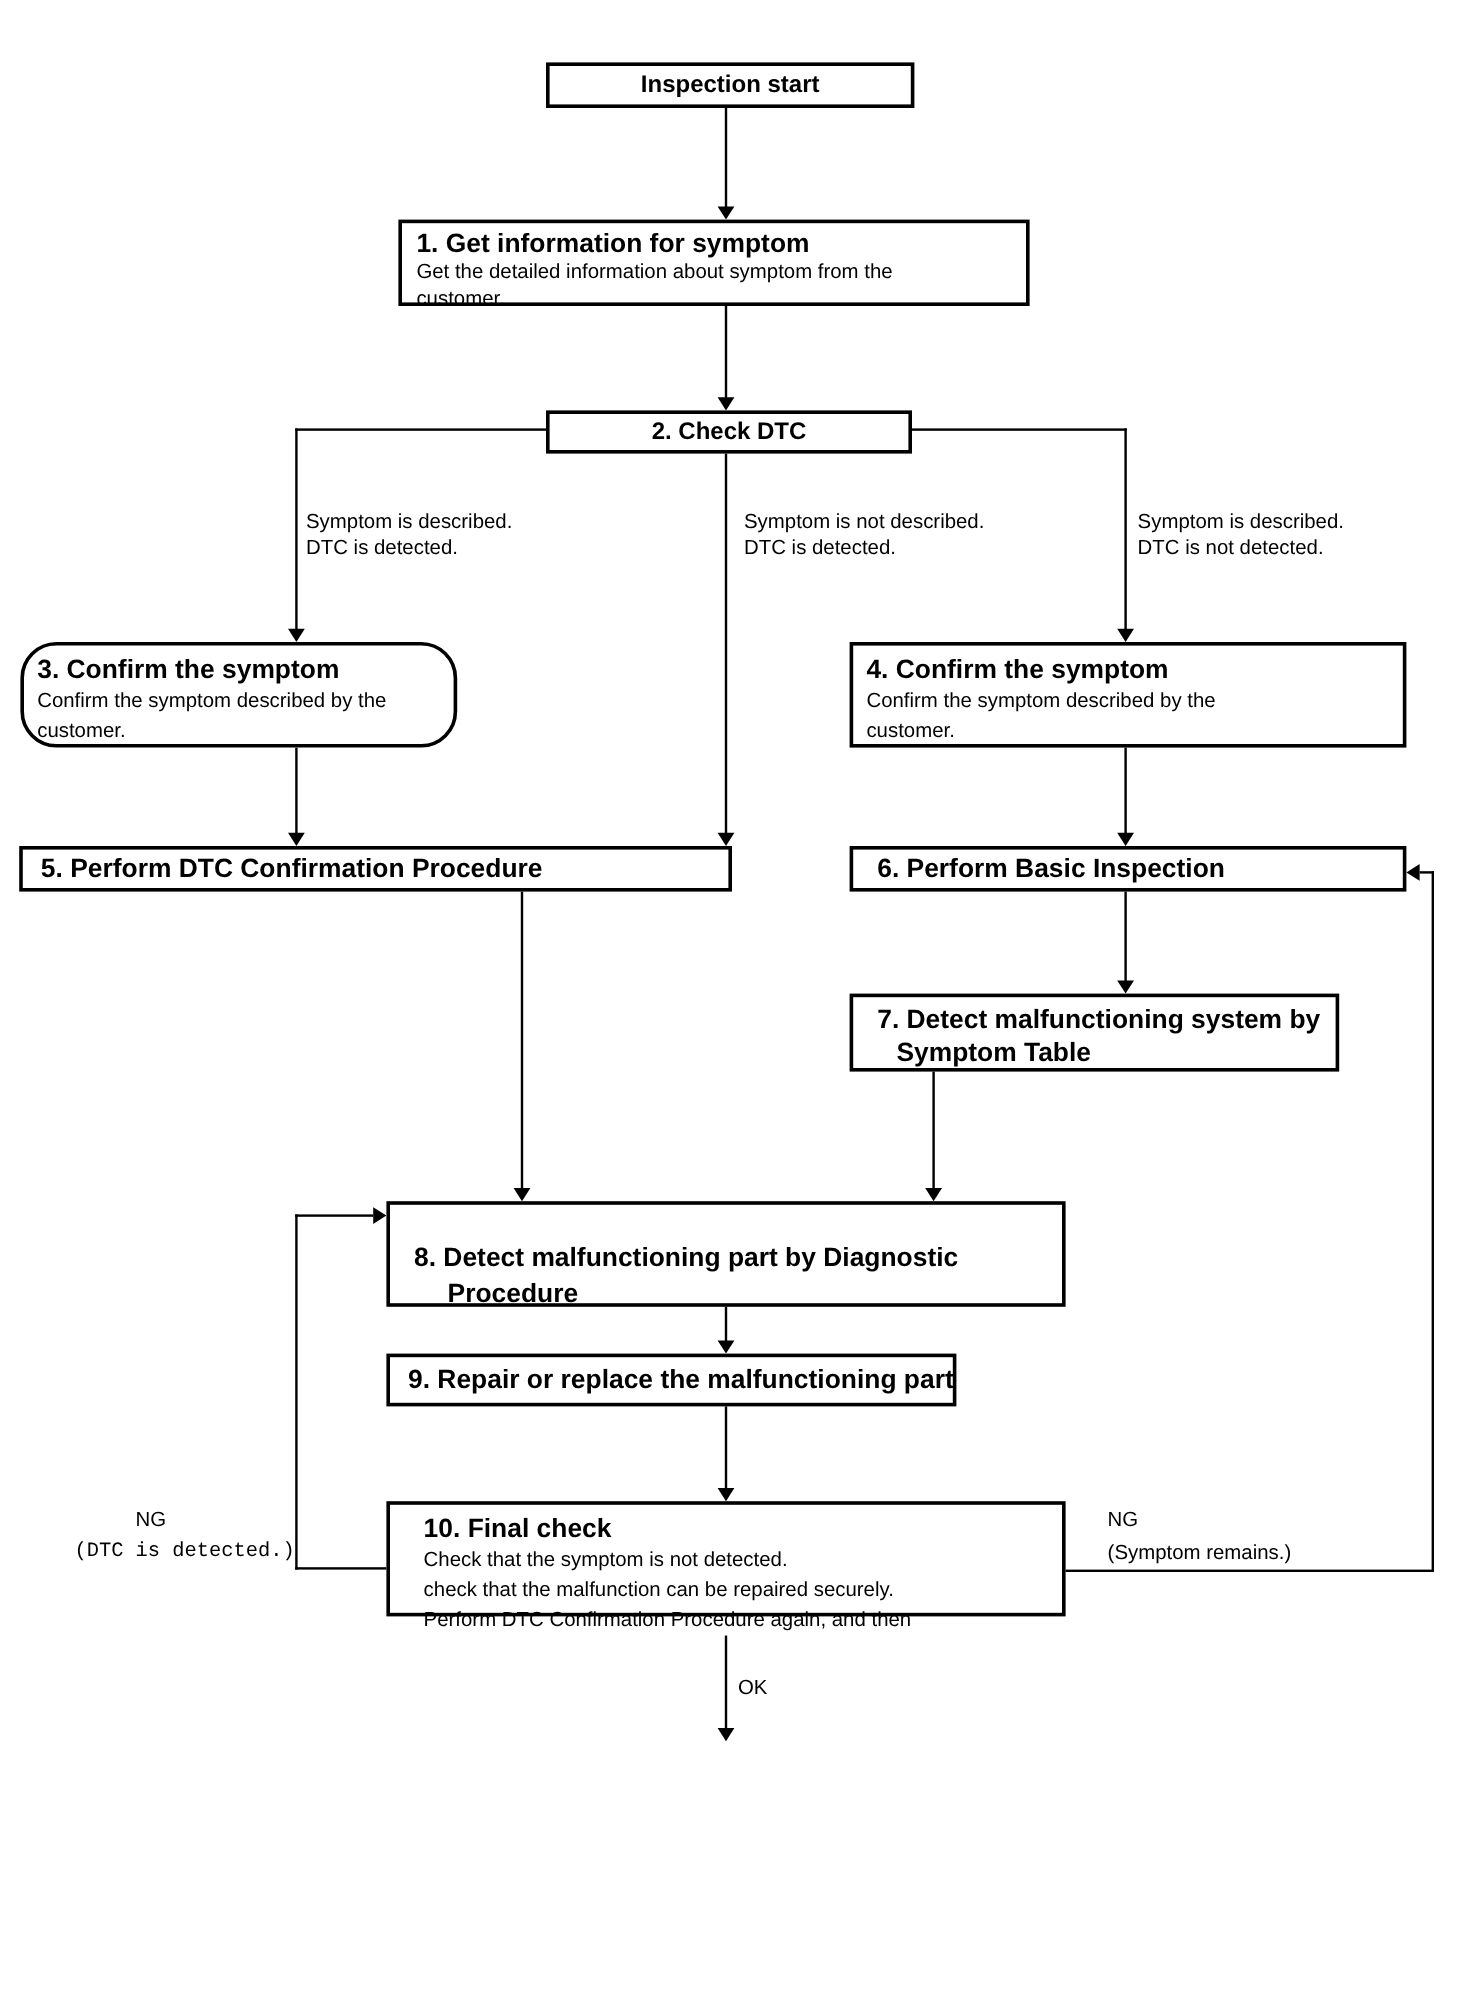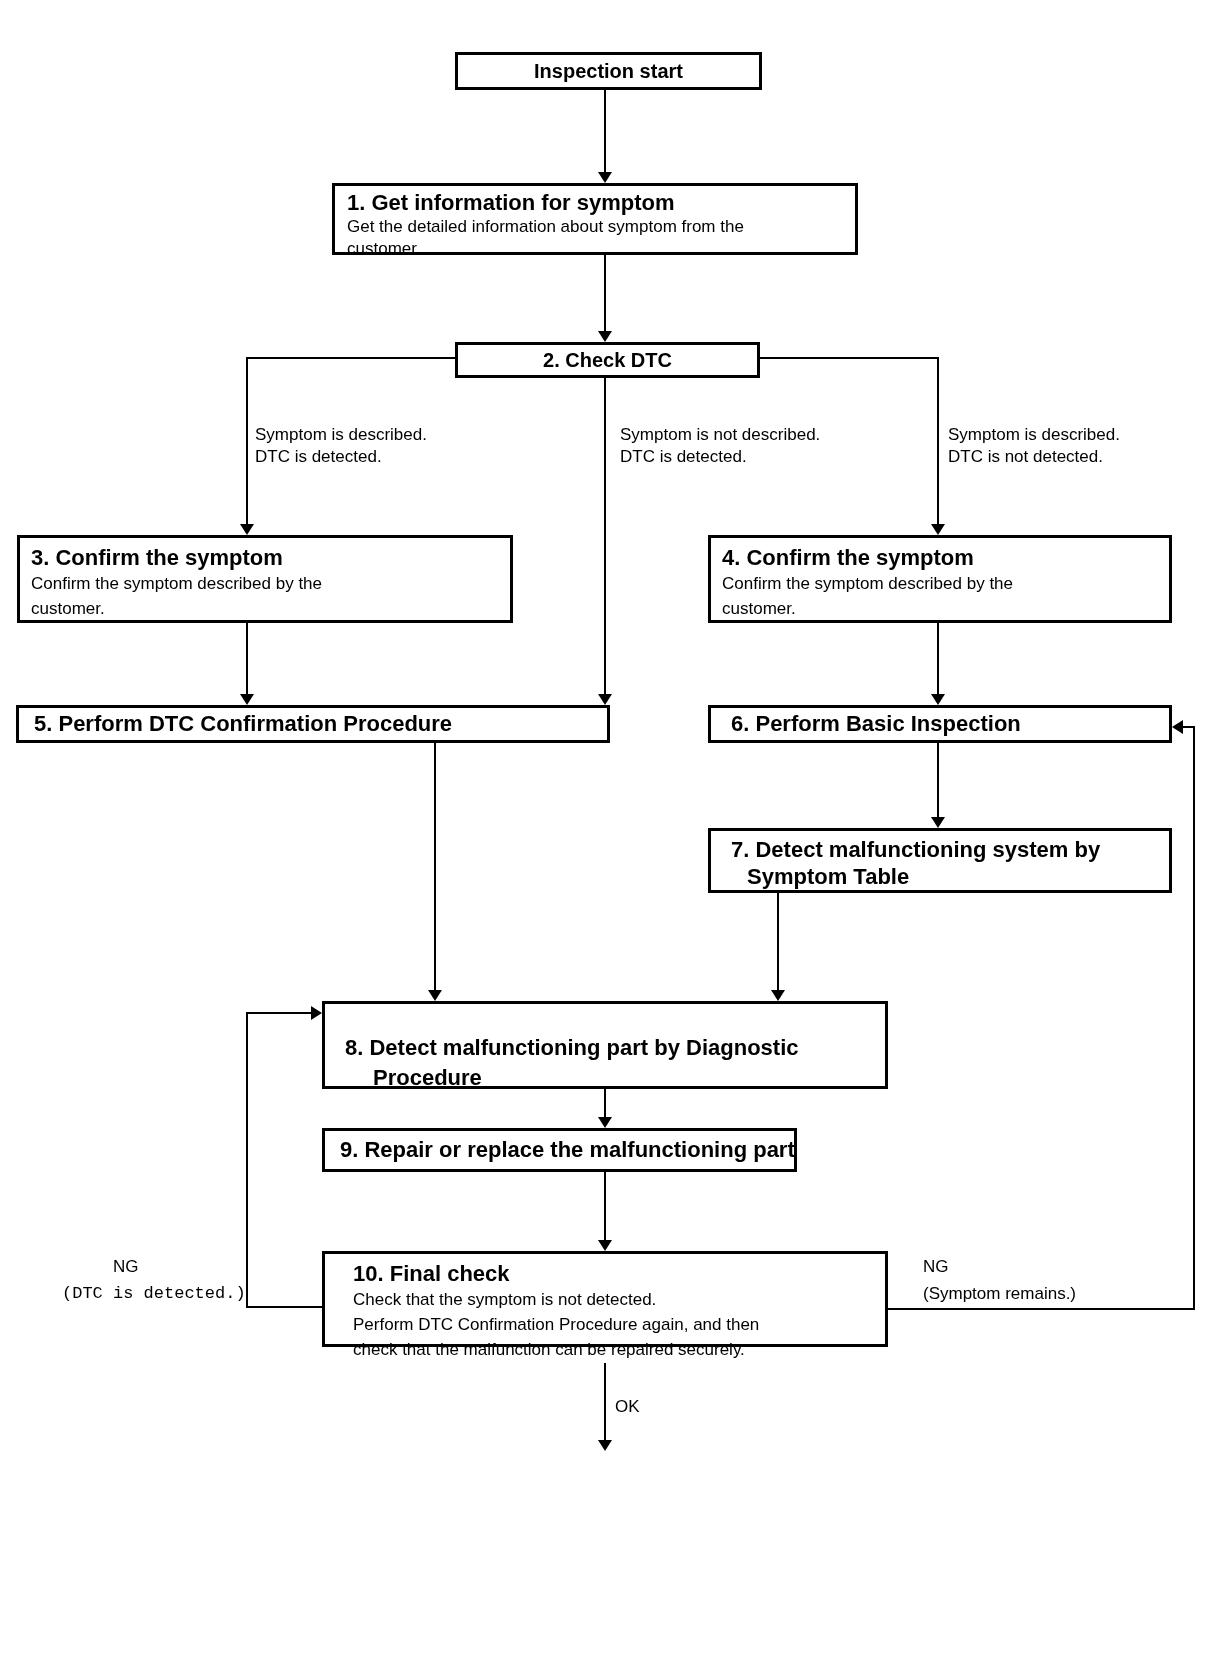--- a/index.html
+++ b/index.html
@@ -80,21 +80,21 @@
   </div>
   <div class="elabel" style="left:620px; top:424px;">
     <div>Symptom is not described.</div>
     <div>DTC is detected.</div>
   </div>
   <div class="elabel" style="left:948px; top:424px;">
     <div>Symptom is described.</div>
     <div>DTC is not detected.</div>
   </div>
 
-  <div class="box" style="left:17px; top:535px; width:496px; height:88px; padding:6px 11px;">
+  <div class="box" style="left:17px; top:535px; width:364px; height:88px; padding:6px 11px;border-radius:30px;">
     <div class="title">3. Confirm the symptom</div>
     <div class="bodyline">Confirm the symptom described by the</div>
     <div class="bodyline">customer.</div>
   </div>
 
   <div class="box" style="left:708px; top:535px; width:464px; height:88px; padding:6px 11px;">
     <div class="title">4. Confirm the symptom</div>
     <div class="bodyline">Confirm the symptom described by the</div>
     <div class="bodyline">customer.</div>
   </div>
@@ -109,21 +109,21 @@
     <span>5. Perform DTC Confirmation Procedure</span>
   </div>
 
   <div class="box box-single" style="left:708px; top:705px; width:464px; height:38px; padding-left:20px;">
     <span>6. Perform Basic Inspection</span>
   </div>
 
   <div class="vline" style="left:937px; top:743px; height:76px;"></div>
   <div class="arr-down" style="left:931px; top:817px;"></div>
 
-  <div class="box" style="left:708px; top:828px; width:464px; height:65px; padding:5px 11px 0 20px;">
+  <div class="box" style="left:708px; top:828px; width:408px; height:65px; padding:5px 11px 0 20px;">
     <div class="title">7. Detect malfunctioning system by</div>
     <div class="title" style="margin-left:16px;">Symptom Table</div>
   </div>
 
   <div class="vline" style="left:434px; top:743px; height:249px;"></div>
   <div class="arr-down" style="left:428px; top:990px;"></div>
 
   <div class="vline" style="left:777px; top:893px; height:99px;"></div>
   <div class="arr-down" style="left:771px; top:990px;"></div>
 
@@ -138,22 +138,22 @@
   <div class="box box-single" style="left:322px; top:1128px; width:475px; height:44px;">
     <span>9. Repair or replace the malfunctioning part</span>
   </div>
 
   <div class="vline" style="left:604px; top:1172px; height:70px;"></div>
   <div class="arr-down" style="left:598px; top:1240px;"></div>
 
   <div class="box" style="left:322px; top:1251px; width:566px; height:96px; padding:6px 28px;">
     <div class="title">10. Final check</div>
     <div class="bodyline">Check that the symptom is not detected.</div>
+    <div class="bodyline">check that the malfunction can be repaired securely.</div>
     <div class="bodyline">Perform DTC Confirmation Procedure again, and then</div>
-    <div class="bodyline">check that the malfunction can be repaired securely.</div>
   </div>
 
   <div class="vline" style="left:604px; top:1363px; height:79px;"></div>
   <div class="arr-down" style="left:598px; top:1440px;"></div>
   <div class="elabel" style="left:615px; top:1396px;">OK</div>
 
 
   <div class="hline" style="left:246px; top:1306px; width:76px;"></div>
   <div class="vline" style="left:246px; top:1012px; height:296px;"></div>
   <div class="hline" style="left:246px; top:1012px; width:65px;"></div>

